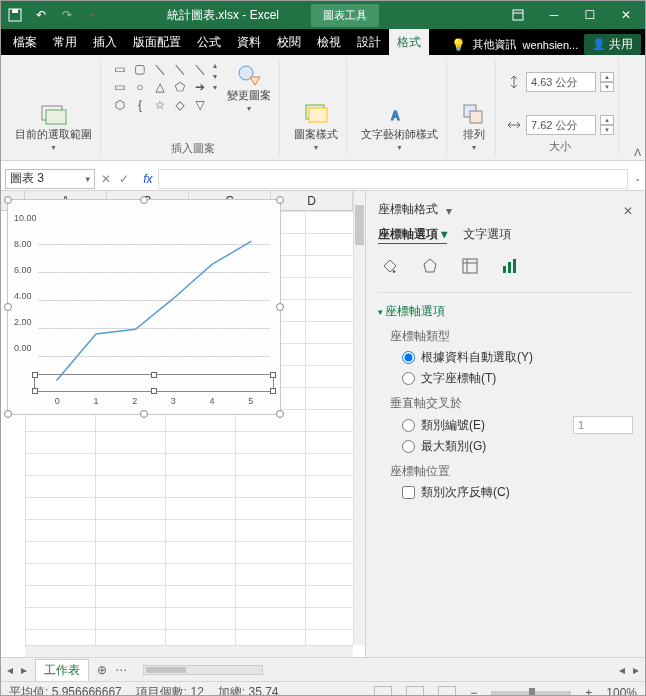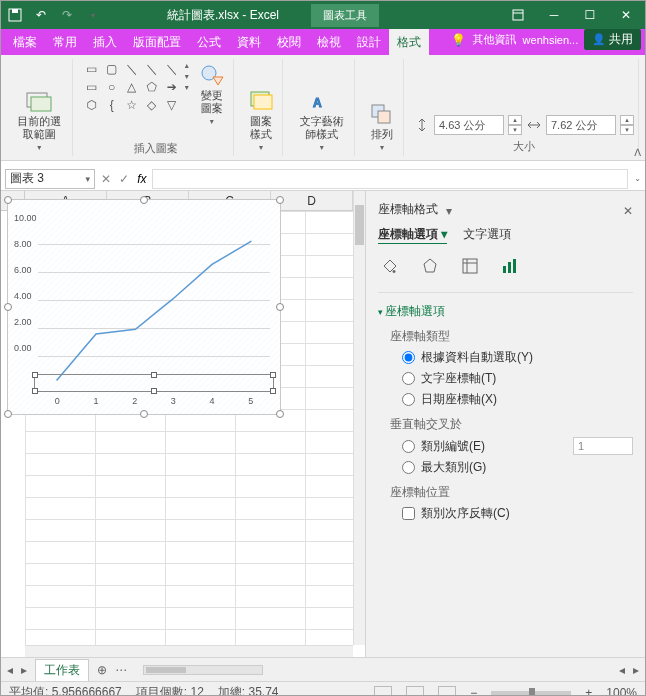--- a/index.html
+++ b/index.html
@@ -5,40 +5,40 @@
 *{box-sizing:border-box;margin:0;padding:0;font-family:"Microsoft JhengHei","Segoe UI",sans-serif;font-size:12px;user-select:none}
 body{background:#fff;width:646px;height:696px;overflow:hidden;border:1px solid #a0a0a0}
 .titlebar{height:28px;background:#217346;display:flex;align-items:center;color:#fff;padding:0 2px}
 .qat{display:flex;align-items:center;gap:2px}
 .qat-btn{width:24px;height:22px;display:flex;align-items:center;justify-content:center;color:#fff;cursor:pointer}
 .title-center{flex:1;display:flex;align-items:center;justify-content:center;gap:32px}
 .title-text{color:#fff;font-size:12px}
 .tool-tab{background:#439467;padding:4px 12px;color:#fff;font-size:11px;margin-right:60px}
 .win-ctrl{display:flex;gap:2px}
 .win-btn{width:34px;height:22px;display:flex;align-items:center;justify-content:center;color:#fff;cursor:pointer}
-.tabs{height:26px;background:#d946ef;display:flex;align-items:flex-start;padding:0 4px;color:#fff}
+.tabs{height:26px;background:#000000;display:flex;align-items:flex-end;padding:0 4px;color:#fff}
 .tab{padding:0 8px;height:26px;line-height:26px;font-size:12px;cursor:pointer;color:#fff}
 .tab.active{background:#f1f1f1;color:#217346}
 .tab-extra{margin-left:auto;display:flex;align-items:center;gap:6px}
 .user-chip{color:#fff;font-size:11px}
 .share{background:#185c37;color:#fff;padding:2px 8px;border-radius:2px;font-size:11px}
 .ribbon{height:106px;background:#f1f1f1;border-bottom:1px solid #d4d4d4;display:flex;padding:4px 6px;gap:6px;position:relative}
 .rgroup{display:flex;flex-direction:column;align-items:center;justify-content:flex-end;padding:2px 4px;border-right:1px solid #e1e1e1;height:100%}
 .rgroup:last-of-type{border-right:none}
 .rgroup-label{font-size:11px;color:#666;margin-top:2px}
 .big-btn{display:flex;flex-direction:column;align-items:center;gap:2px;padding:2px 4px;cursor:pointer;color:#444}
 .big-btn .lbl{font-size:11px;text-align:center;line-height:1.2}
 .shape-gallery{display:grid;grid-template-columns:repeat(5,18px);grid-template-rows:repeat(3,16px);gap:2px;align-items:center;justify-items:center}
 .shape-gallery span{font-size:12px;color:#555}
 .ribbon-collapse{position:absolute;right:4px;bottom:2px;color:#666;font-size:10px;cursor:pointer}
 .namebox-row{height:24px;display:flex;align-items:center;border-bottom:1px solid #d4d4d4;padding:2px 4px;gap:6px;margin-top:6px}
 .namebox{width:90px;height:20px;border:1px solid #bfbfbf;background:#fff;display:flex;align-items:center;padding:0 4px;font-size:12px;color:#333}
 .namebox .dd{margin-left:auto;color:#666;font-size:9px}
 .fx-icons{display:flex;gap:8px;color:#888}
-.fx{font-style:italic;color:#000000;margin-left:0}
+.fx{font-style:italic;color:#1d4ed8;margin-left:6px}
 .formula-bar{flex:1;height:20px;border:1px solid #dcdcdc;background:#fff}
 .workarea{display:flex;height:466px}
 .sheet{flex:1;position:relative;overflow:hidden;background:#fff}
 .colhdr{position:absolute;top:0;left:24px;right:12px;height:20px;display:flex;background:#f0f0f0;border-bottom:1px solid #ccc}
 .colhdr div{flex:1;border-right:1px solid #d4d4d4;text-align:center;font-size:12px;color:#333;line-height:20px}
 .corner{position:absolute;top:0;left:0;width:24px;height:20px;background:#f0f0f0;border-right:1px solid #ccc;border-bottom:1px solid #ccc}
 .rowhdr{position:absolute;top:20px;left:0;width:24px;bottom:12px;background:#f0f0f0;border-right:1px solid #ccc}
 .rowhdr div{height:22px;border-bottom:1px solid #d4d4d4;text-align:center;font-size:11px;color:#333;line-height:22px}
 .grid{position:absolute;top:20px;left:24px;right:12px;bottom:12px;background-image:linear-gradient(to right,#e0e0e0 1px,transparent 1px),linear-gradient(to bottom,#e0e0e0 1px,transparent 1px);background-size:70px 22px}
 .chart-container{position:absolute;top:8px;left:6px;width:274px;height:216px;border:1px solid #c8c8c8;background:#fff}
@@ -204,21 +204,21 @@
     <div class="big-btn">
       <svg width="26" height="24" viewBox="0 0 26 24">
           <rect x="3" y="3" width="12" height="12" fill="#dce8f6" stroke="#888"></rect>
           <rect x="9" y="9" width="12" height="12" fill="#fbe5d6" stroke="#888"></rect>
         </svg>
       <div class="lbl">排列</div>
       <span class="dd-arrow">▾</span>
     </div>
   </div>
   <div class="rgroup">
-    <div style="display:flex;flex-direction:row;gap:4px">
+    <div style="display:flex;flex-direction:column;gap:19px">
       <div class="size-row">
         <svg width="16" height="16">
             <path d="M8 2v12M5 5l3-3 3 3M5 11l3 3 3-3" stroke="#666" fill="none"></path>
           </svg>
         <input class="size-input" value="4.63 公分" style="">
         <div class="spin">
             <div>▴</div>
             <div>▾</div>
           </div>
       </div>
@@ -351,24 +351,20 @@
     <div class="sect-h open">座標軸選項</div>
     <div class="opt-h">座標軸類型</div>
     <label class="radio-row">
         <input type="radio" name="at" checked="" style="">
         <span>根據資料自動選取(Y)</span>
       </label>
     <label class="radio-row">
         <input type="radio" name="at" style="">
         <span>文字座標軸(T)</span>
       </label>
-    <label class="radio-row">
-        <input type="radio" name="at" style="">
-        <span>日期座標軸(X)</span>
-      </label>
 
     <div class="opt-h">垂直軸交叉於</div>
     <label class="radio-row">
         <input type="radio" name="vc" style="">
         <span>類別編號(E)</span>
         <input class="num" value="1" style="">
       </label>
     <label class="radio-row">
         <input type="radio" name="vc" style="">
         <span>最大類別(G)</span>

